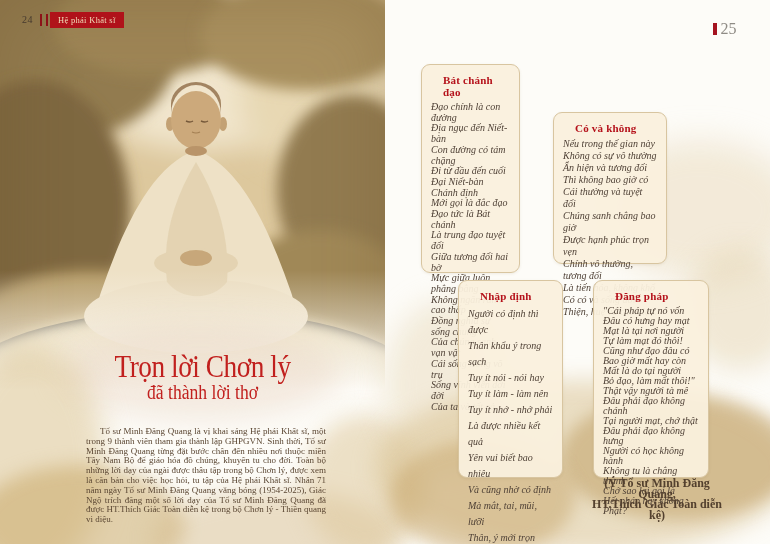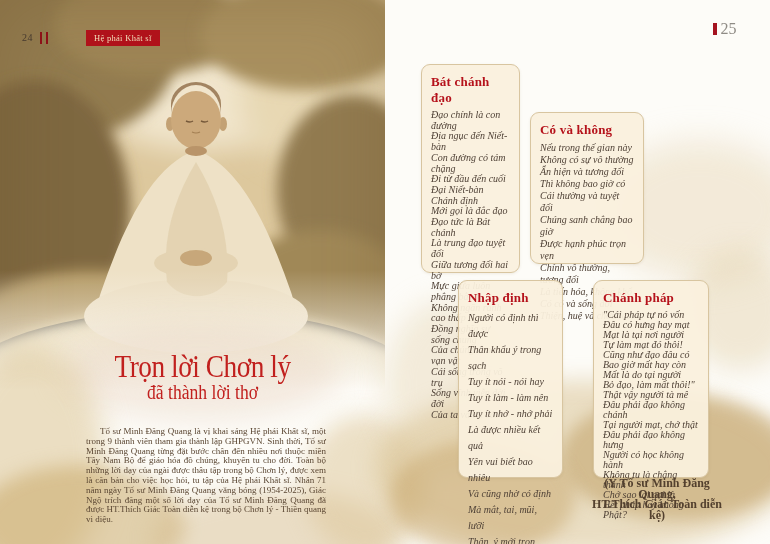--- a/index.html
+++ b/index.html
@@ -16,48 +16,48 @@
   .photo{position:absolute;left:0;top:0;width:385px;height:400px;}
   .photo svg{position:absolute;left:0;top:0;width:100%;height:100%;}
   .photo-vignette{position:absolute;inset:0;box-shadow:inset 0 0 70px rgba(112,84,40,.28);}
   .photo-fade{position:absolute;left:0;top:270px;width:385px;height:130px;
     background:linear-gradient(to bottom,rgba(253,251,246,0) 0%,rgba(253,251,246,.55) 52%,#fdfbf6 92%);}
 
   
   .wc{position:absolute;border-radius:50%;pointer-events:none;}
 
   
-  .page-header{position:absolute;left:22px;top:30px;display:flex;align-items:center;z-index:6;}
+  .page-header{position:absolute;left:22px;top:12px;display:flex;align-items:center;z-index:6;}
   .folio{font-size:10px;color:#45392e;letter-spacing:.5px;}
   .hdr-bars{display:inline-block;width:2px;height:12px;margin:0 2px 0 7px;
     border-left:2px solid #8d1118;border-right:2px solid #8d1118;padding-left:2px;box-sizing:content-box;}
-  .badge{background:#b0121a;color:#f2dfbb;font-size:8.5px;padding:2.5px 8px 3px 8px;letter-spacing:.3px;margin-left:36px;}
+  .badge{background:#b0121a;color:#f2dfbb;font-size:8.5px;padding:2.5px 8px 3px 8px;letter-spacing:.3px;}
 
   
   .title-block{position:absolute;left:10px;top:352px;width:385px;text-align:center;
     transform:scaleX(.88);transform-origin:50% 50%;z-index:5;color:#c1201e;}
   .title-l1{font-size:31px;line-height:30px;letter-spacing:-.5px;}
   .title-l2{font-size:20px;line-height:19px;margin-top:1px;}
   .intro{position:absolute;left:82px;top:423px;width:240px;margin:4px;z-index:5;
     font-size:9px;line-height:9.8px;color:#5b4733;text-align:justify;text-indent:14px;}
 
   
   .folio-right{position:absolute;left:328px;top:20px;display:flex;align-items:center;z-index:6;}
   .folio-bar{display:inline-block;width:3.5px;height:12px;background:#a51320;margin-right:4px;}
   .folio-num{font-size:16px;color:#8f8b85;}
 
   
   .poem{position:absolute;box-sizing:border-box;background:rgba(250,240,221,.95);
     border:1px solid #d8c5a0;border-radius:9px;padding:9px 9px;z-index:5;
     box-shadow:0 1px 3px rgba(120,90,40,.10);}
-  .poem h3{margin:0 0 4px 0;font-size:13px;font-weight:bold;color:#b5121b;letter-spacing:.2px;}
+  .poem h3{margin:0 0 4px 12px;font-size:11px;font-weight:bold;color:#b5121b;letter-spacing:.2px;}
   .verse{font-style:italic;font-size:10px;color:#4f4136;white-space:pre-line;}
   .box1{left:36px;top:64px;width:99px;height:209px;}
   .box1 .verse{line-height:10.7px;}
-  .box2{left:145px;top:112px;width:114px;height:152px;}
+  .box2{left:168px;top:112px;width:114px;height:152px;}
   .box2 .verse{line-height:12px;}
   .box3{left:73px;top:280px;width:105px;height:198px;}
   .box3 .verse{line-height:16px;}
   .box4{left:208px;top:280px;width:116px;height:198px;}
   .box4 .verse{line-height:10px;}
 
   .attrib{position:absolute;left:207px;top:478px;width:130px;z-index:5;text-align:center;
     font-size:12px;font-weight:bold;color:#53402e;line-height:10.5px;white-space:pre-line;}
 </style>
 </head>
@@ -195,21 +195,21 @@
 Thân, ý mới trọn lành
 Hữu dụng đẹp trang nghiêm
 Mới ra người giá trị
 Xứng đáng để nêu gương
 Căn nghiệp được tròn sáng
 Là viên ngọc quý báu
 Của chúng sanh tôn trọng...</div>
     </article>
 
     <article class="poem box4">
-      <h3>Chánh pháp</h3>
+      <h3>Đăng pháp</h3>
       <div class="verse">"Cái pháp tự nó vốn
 Đâu có hưng hay mạt
 Mạt là tại nơi người
 Tự làm mạt đó thôi!
 Cũng như đạo đâu có
 Bao giờ mất hay còn
 Mất là do tại người
 Bỏ đạo, làm mất thôi!"
 Thật vậy người tà mê
 Đâu phải đạo không chánh

